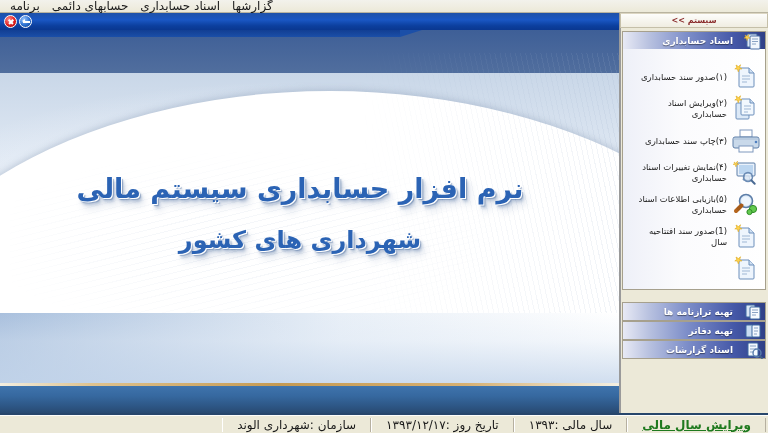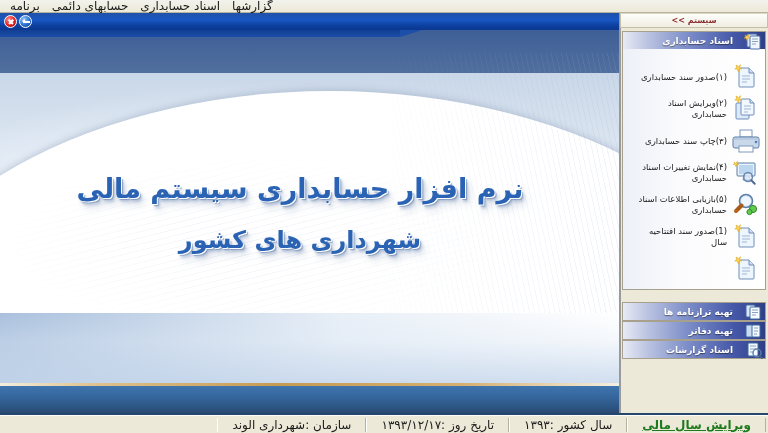--- a/index.html
+++ b/index.html
@@ -539,19 +539,19 @@
       </div>
 
     </div>
   </div>
 
   <div class="status-topline"></div>
   <div class="statusbar">
     <div class="status-grip"></div>
     <div class="status-cell">سازمان :شهرداری الوند</div>
     <div class="status-cell">تاریخ روز :۱۳۹۳/۱۲/۱۷</div>
-    <div class="status-cell">سال کشور :۱۳۹۳</div>
+    <div class="status-cell">سال مالی :۱۳۹۳</div>
     <div class="status-cell">
       <span class="status-link">ویرایش سال مالی</span>
     </div>
   </div>
 
 </div>
 
 </body></html>

